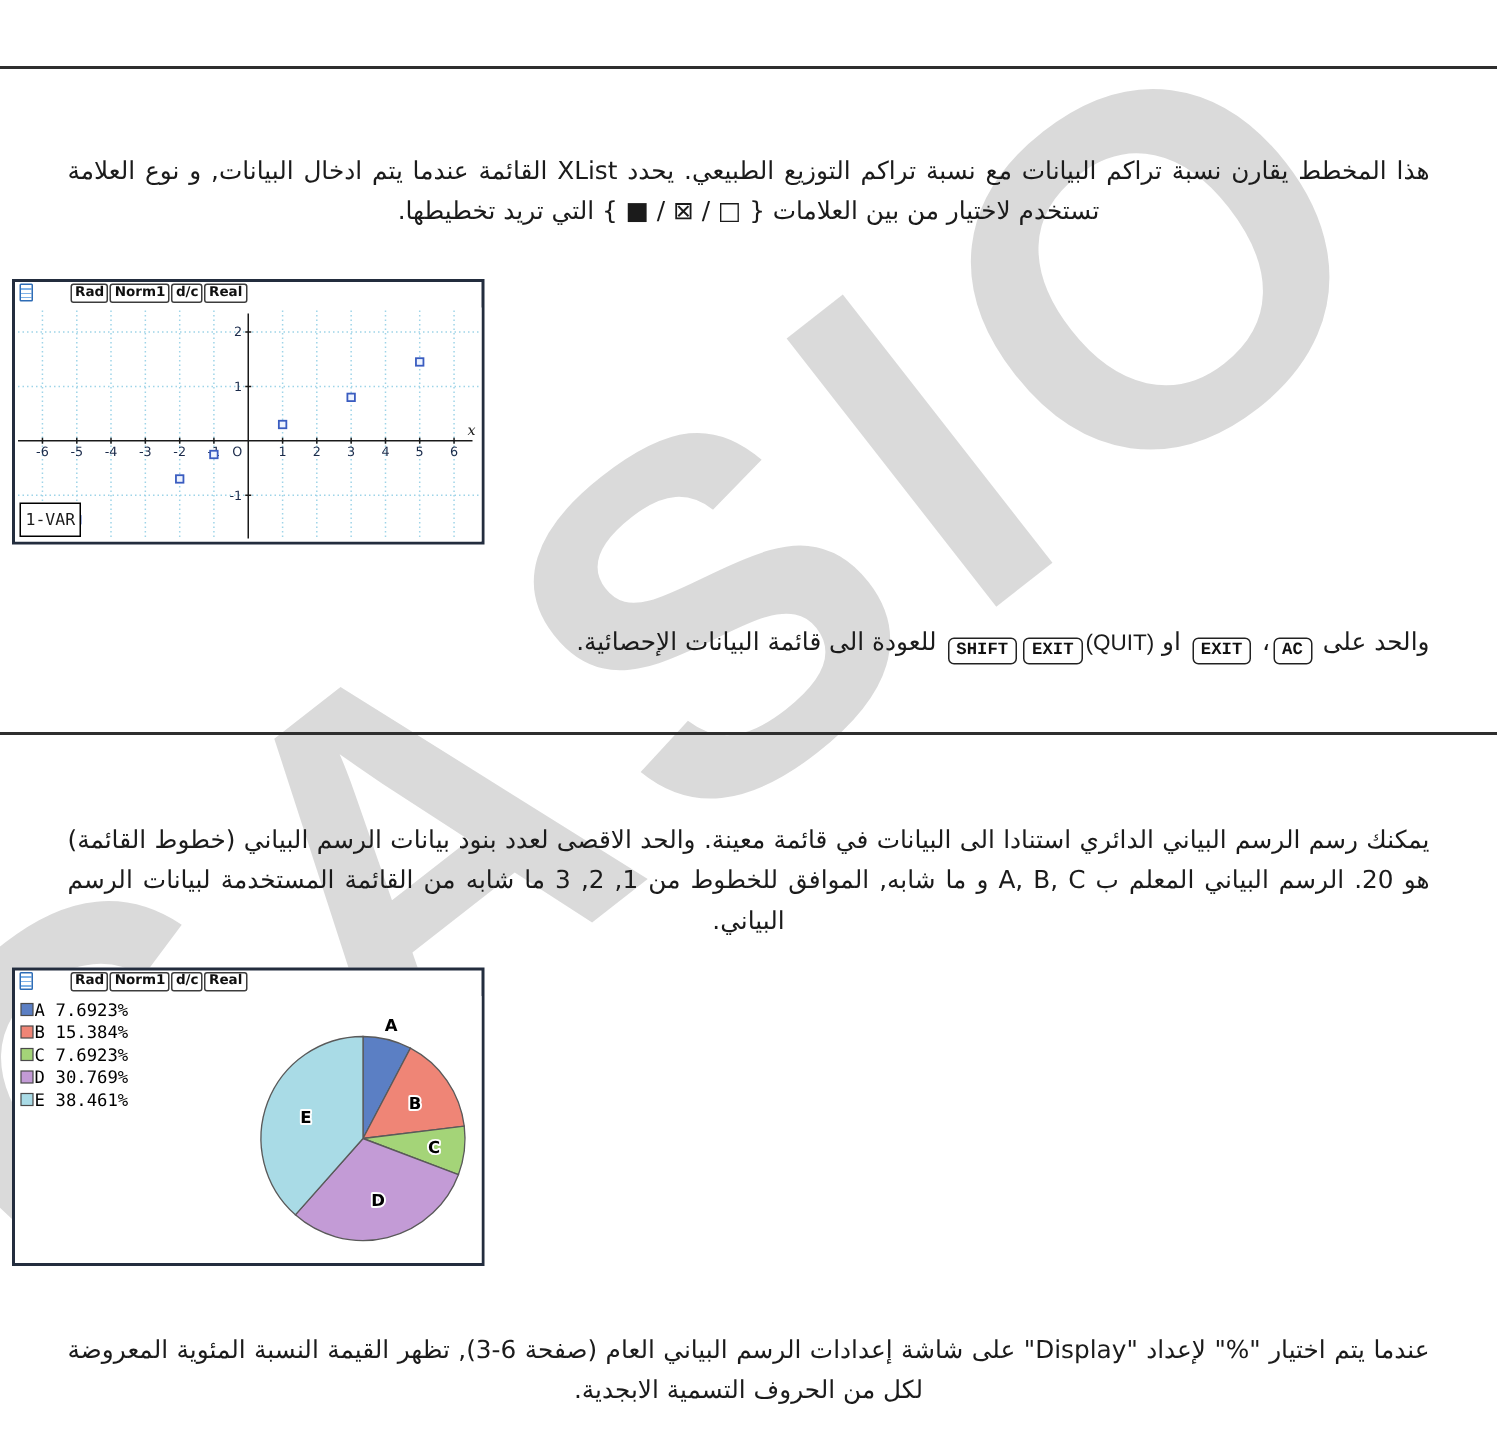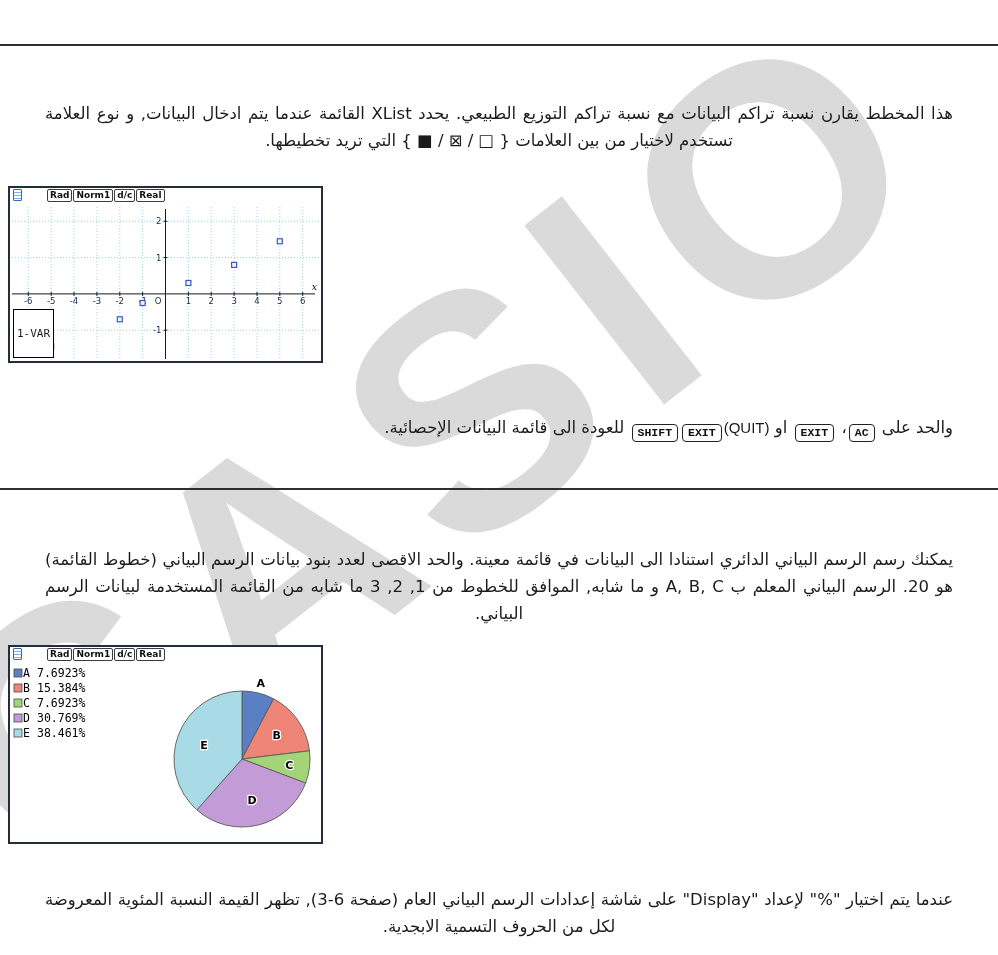--- a/index.html
+++ b/index.html
@@ -46,21 +46,21 @@
   #screen2{top:645px;width:315px;height:199px}
   .statusbar{height:17px;display:flex;align-items:flex-start;padding:1px 3px 0;direction:ltr}
   .doc-icon{width:9px;height:12px;border:1px solid #2e6cb5;border-radius:1px;flex:0 0 auto;
     background:linear-gradient(180deg,#fff 0 2px,#7fb2e8 2px 3px,#fff 3px 5px,#7fb2e8 5px 6px,#fff 6px 8px,#7fb2e8 8px 9px,#fff 9px)}
   .badge{border:1px solid #3c3c3c;border-radius:2px;font-size:9px;font-weight:bold;
     line-height:11px;padding:0 2px;color:#101010;background:#fff;margin-left:1px}
   .badge.first{margin-left:25px}
   .badge.gap{}
   .calc-screen svg{display:block;background:#fff}
   .mode-label{position:absolute;left:3px;bottom:3px;border:1px solid #000;background:#fff;
-    font-family:"DejaVu Sans Mono",monospace;font-size:11px;line-height:13px;padding:17px 3px}
+    font-family:"DejaVu Sans Mono",monospace;font-size:11px;line-height:13px;padding:4px 3px}
 
   svg .grid{stroke:#9ed4e8;stroke-width:1;stroke-dasharray:1 2;fill:none}
   svg .axis{stroke:#1a1a1a;stroke-width:1}
   svg .tick{font-size:8.5px;fill:#1a2a4a;font-family:"DejaVu Sans",sans-serif}
   svg .xname{font-size:9.5px;font-style:italic;fill:#111;font-family:"DejaVu Serif",serif}
   svg .pt{fill:#eef4ff;stroke:#3a5cc0;stroke-width:1.2}
   svg .slice{stroke:#5a5a5a;stroke-width:.9}
   svg .pie-label{font-size:11px;font-weight:bold;fill:#000;font-family:"DejaVu Sans",sans-serif;
     paint-order:stroke;stroke:#fff;stroke-width:2.5px;stroke-linejoin:round}
   svg .lg-sw{stroke:#4a4a4a;stroke-width:.8}

